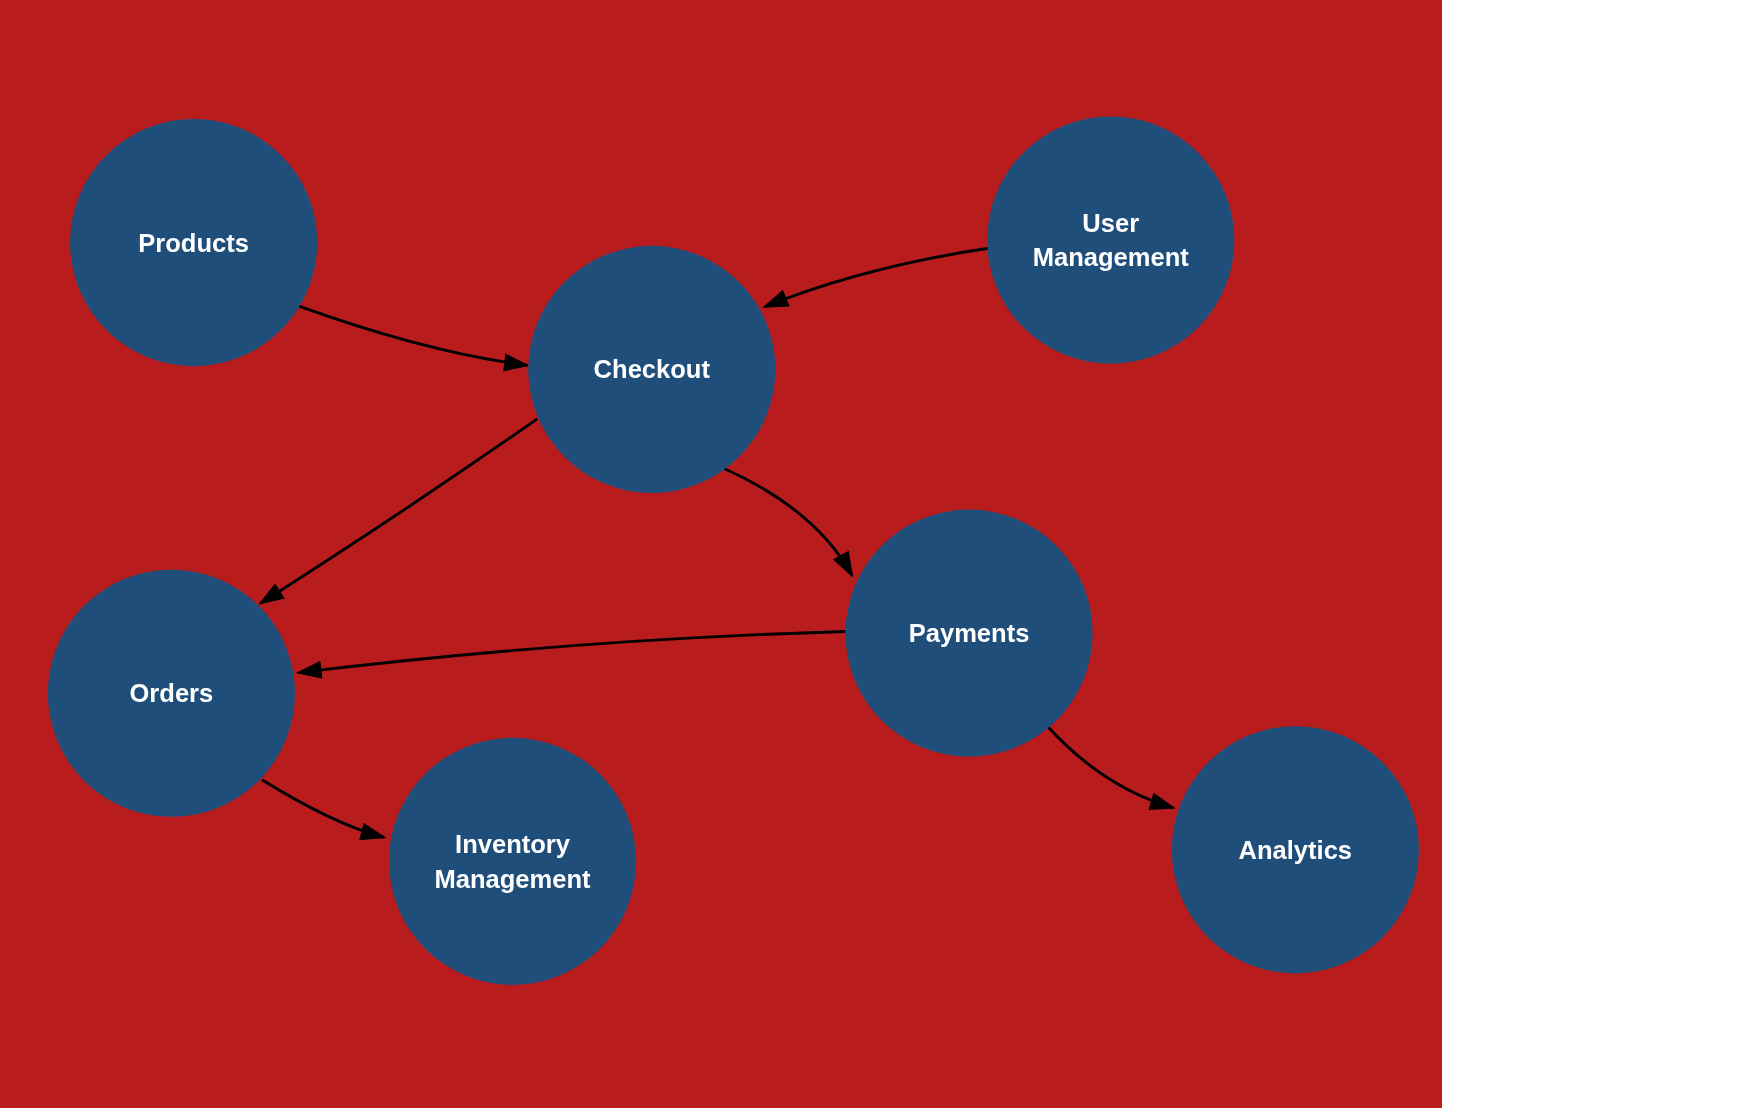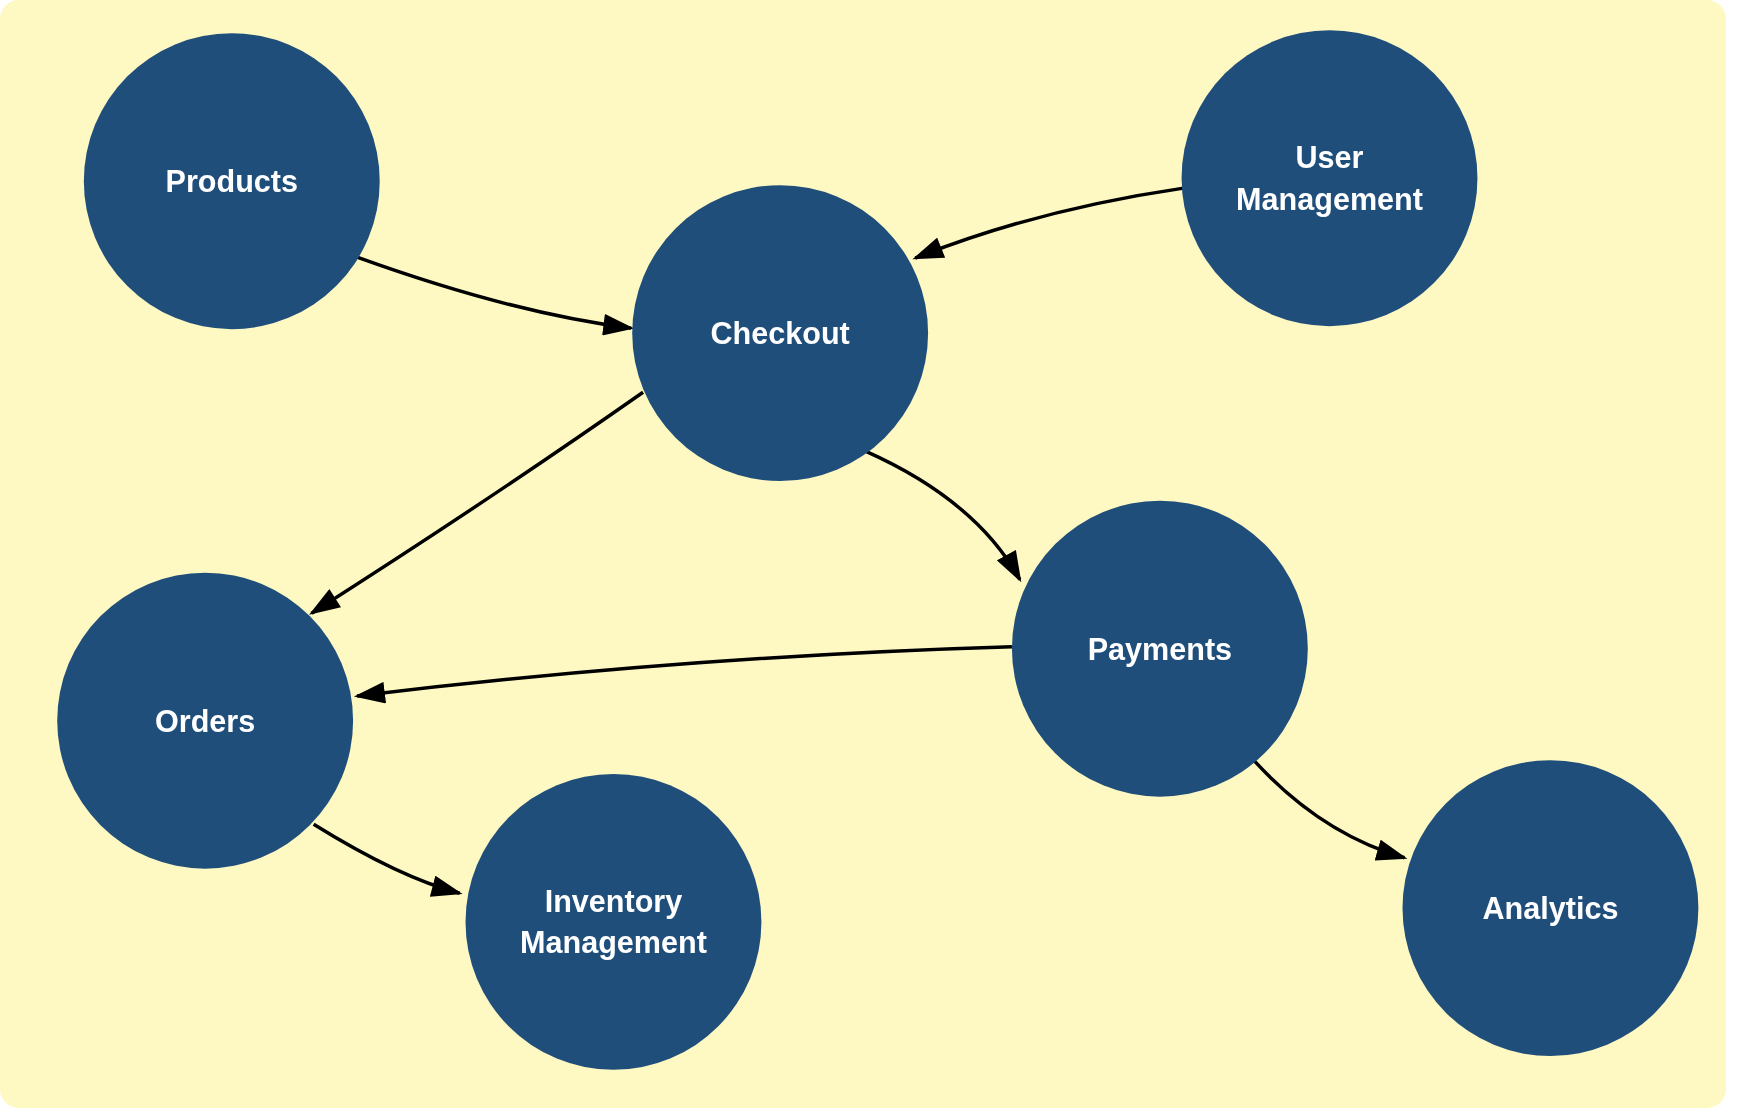--- a/index.html
+++ b/index.html
@@ -2,25 +2,24 @@
 <html><head>
 <meta charset="utf-8">
 <style>
   html, body {
     margin: 0;
     padding: 0;
     background: #ffffff;
   }
   .diagram-canvas {
     position: relative;
-    width: 1726px;
+    width: 1442px;
     height: 1108px;
-    background: #fef9c3;
+    background: #b91c1c;
     overflow: hidden;
-    border-radius: 19px;
   }
   .diagram-canvas svg {
     display: block;
     width: 100%;
     height: 100%;
   }
   .edge-path {
     fill: none;
     stroke-width: 3.5px;
     stroke-linecap: butt;

